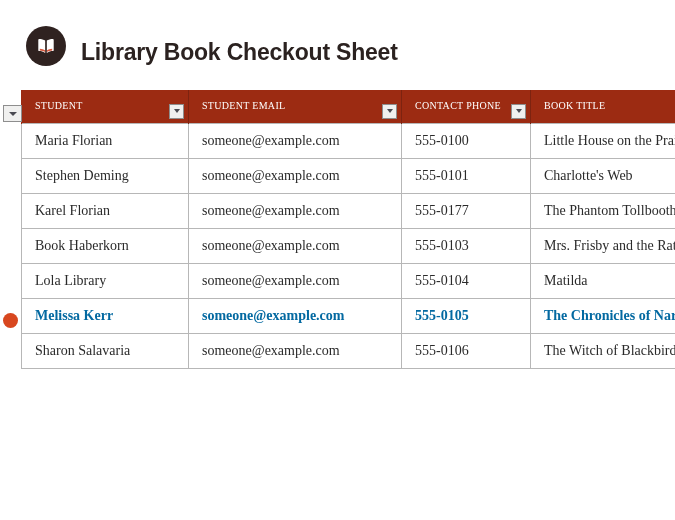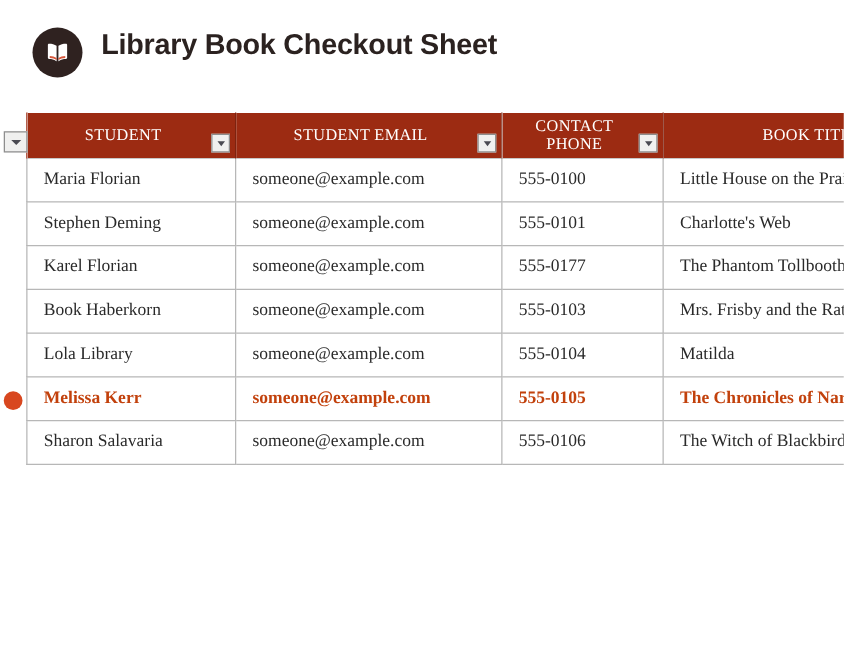--- a/index.html
+++ b/index.html
@@ -14,21 +14,21 @@
     overflow: hidden;
     position: relative;
   }
 
   
   .title-bar {
     position: absolute;
     left: 0;
     top: 22px;
     display: flex;
-    align-items: flex-start;
+    align-items: flex-end;
     height: 44px;
   }
   .title-icon {
     width: 40px;
     height: 40px;
     border-radius: 50%;
     background: #2f2220;
     margin-left: 26px;
     display: flex;
     align-items: center;
@@ -58,23 +58,23 @@
   }
   .sheet col.c-student { width: 167px; }
   .sheet col.c-email   { width: 213px; }
   .sheet col.c-phone   { width: 129px; }
   .sheet col.c-book    { width: 251px; }
 
   .sheet thead th {
     background: #9c2b12;
     color: #ffffff;
     font-family: "Liberation Serif", serif;
-    font-size: 13px;
+    font-size: 10px;
     font-weight: normal;
-    text-align: center;
+    text-align: left;
     vertical-align: middle;
     padding: 4px 0 4px 13px;
     height: 33px;
     box-sizing: border-box;
     border-left: 1px solid #9c2b12;
     border-right: 1px solid #7d2310;
     letter-spacing: 0.3px;
     position: relative;
     overflow: hidden;
   }
@@ -133,21 +133,21 @@
     padding: 0 0 0 13px;
     font-size: 14px;
     color: #2a2a2a;
     border: 1px solid #b7b7b7;
     vertical-align: middle;
     white-space: nowrap;
     overflow: hidden;
     background: #ffffff;
   }
   .sheet tbody tr.flagged td {
-    color: #c2410c;
+    color: #0369a1;
     font-weight: bold;
   }
 
   
   .row-marker {
     position: absolute;
     left: 3px;
     width: 15px;
     height: 15px;
     border-radius: 50%;

